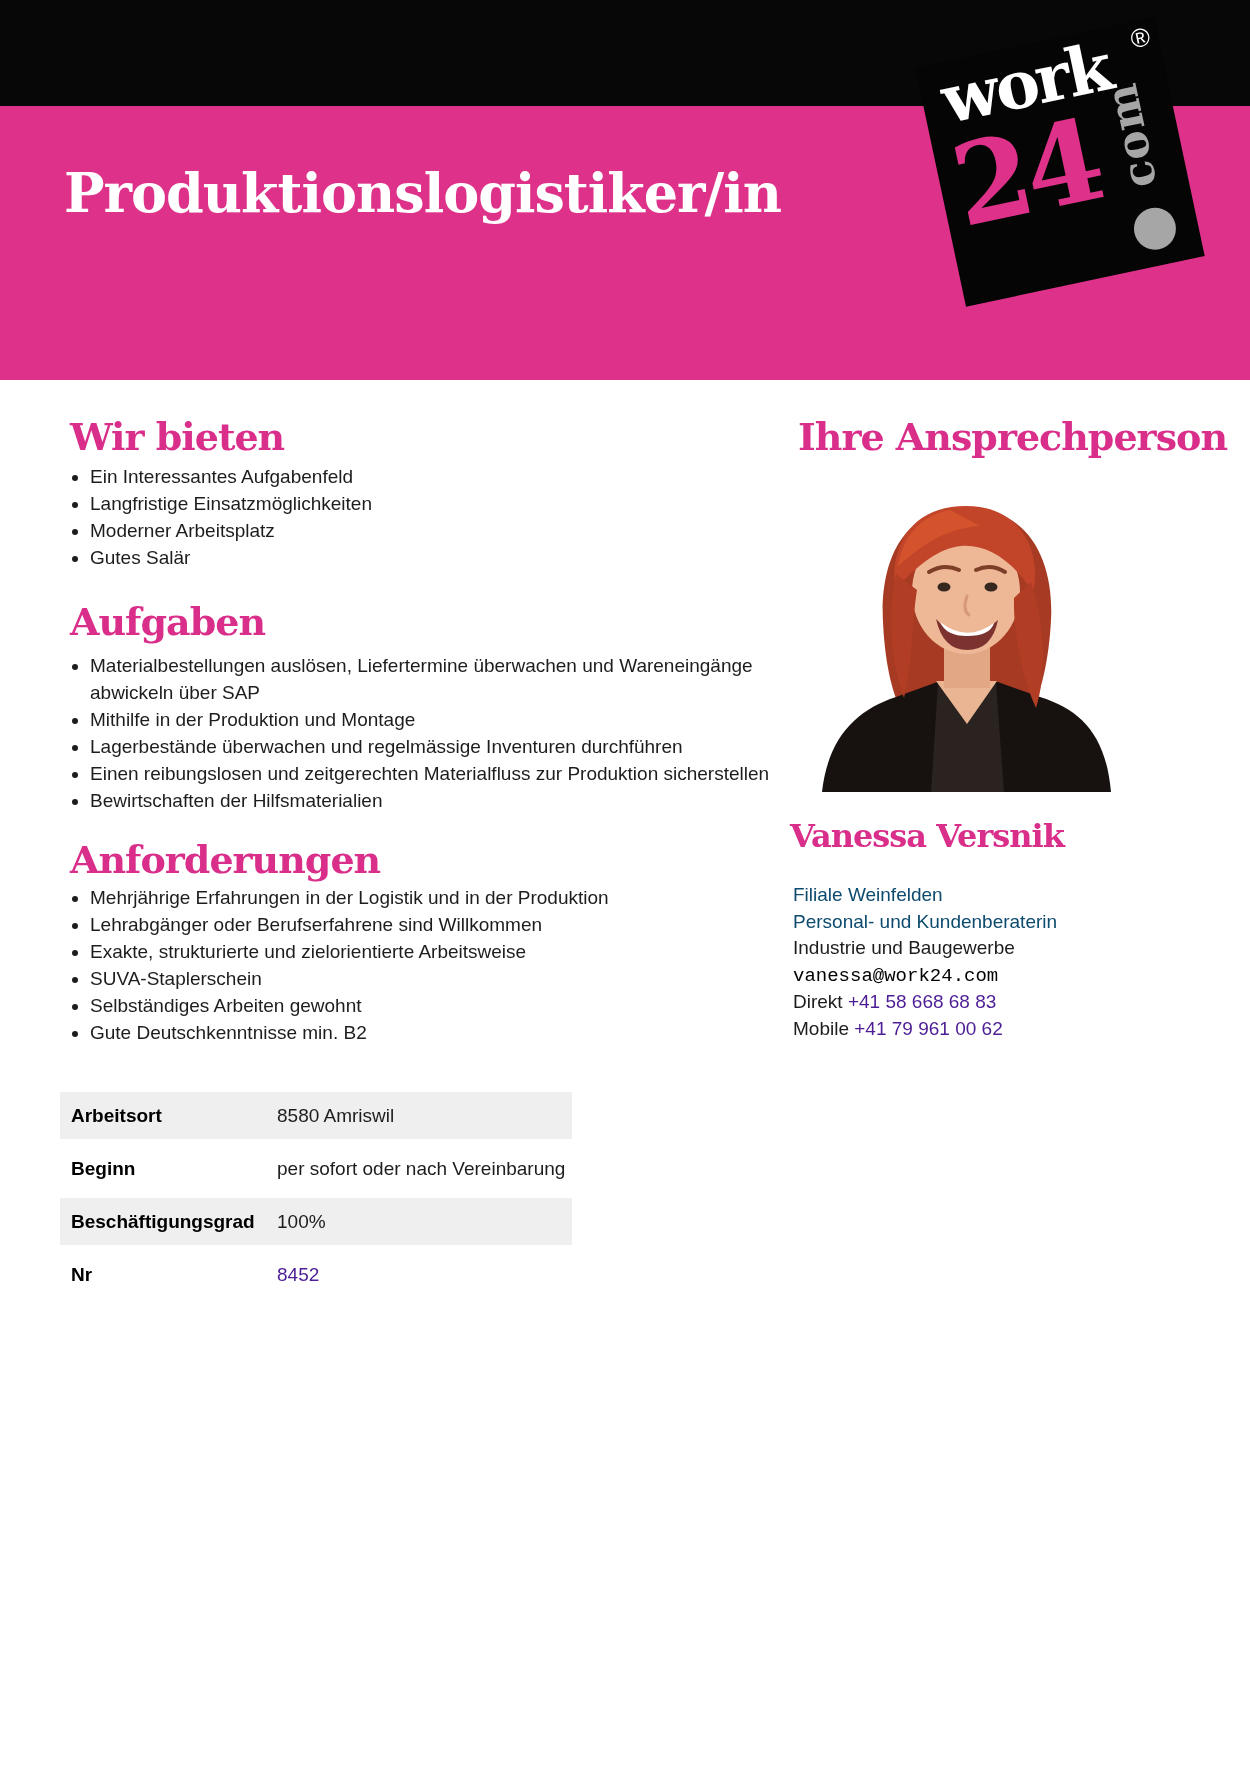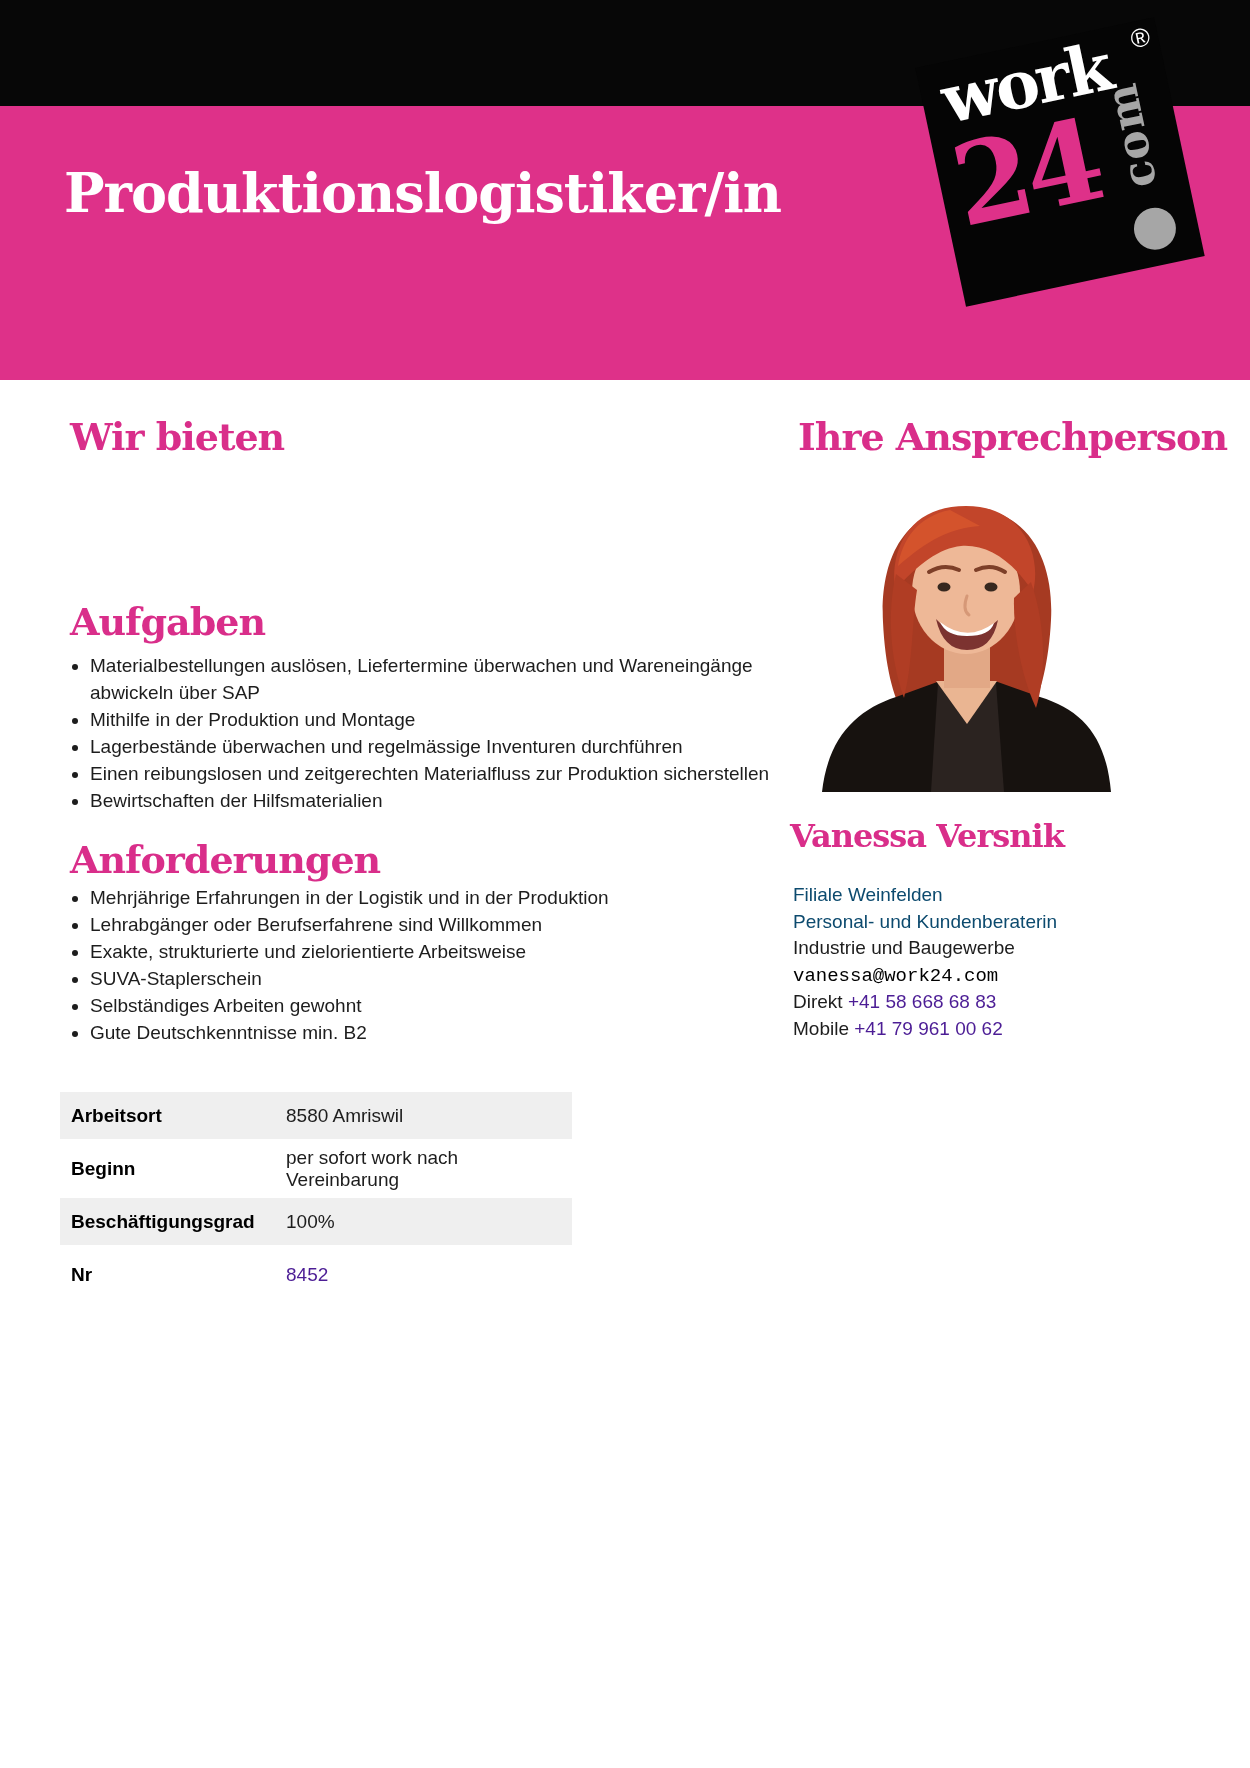--- a/index.html
+++ b/index.html
@@ -29,21 +29,21 @@
   .blist li{margin:0;padding:0;}
   #h-wir{left:62px;top:407px;}      #ul-wir{top:463px;}
   #h-auf{left:62px;top:592px;}      #ul-auf{top:652px;}
   #h-anf{left:62px;top:830px;}      #ul-anf{top:884px;}
 
   
   .details{position:absolute;left:60px;top:1092px;width:512px;}
   .drow{display:flex;align-items:center;height:47px;margin-bottom:6px;font-size:19px;}
   .drow.gray{background:#efefef;}
   .drow .dlabel{width:206px;padding-left:11px;font-weight:bold;color:#000;}
-  .drow .dvalue{flex:1;margin-left:9px;}
+  .drow .dvalue{flex:1;}
   .pink-text{color:#4c1d95;}
 
   
   #h-ihre{left:790px;top:407px;}
   .photo{position:absolute;left:800px;top:470px;width:333px;height:322px;background:#ffffff;}
   .contact-name{position:absolute;left:790px;top:818px;margin:0;font-size:32px;line-height:1.15;
                 color:#d92e8a;letter-spacing:-1px;white-space:nowrap;}
   .contact{position:absolute;left:793px;top:882px;font-size:19px;line-height:26.5px;}
   .contact .b{font-weight:normal;color:#0c4a6e;}
   .contact a{color:#000000;text-decoration:none;font-family:Liberation Mono, monospace;}
@@ -66,20 +66,26 @@
 
   <div class="logo">
     <span class="logo-work slab">work</span>
     <span class="logo-reg">®</span>
     <span class="logo-24 slab">24</span>
     <span class="logo-com slab">com</span>
     <span class="logo-dot"></span>
   </div>
 
   <h2 id="h-wir" class="h-sec slab">Wir bieten</h2>
+  <ul id="ul-wir" class="blist">
+    <li>Ein Interessantes Aufgabenfeld</li>
+    <li>Langfristige Einsatzmöglichkeiten</li>
+    <li>Moderner Arbeitsplatz</li>
+    <li>Gutes Salär</li>
+  </ul>
 
   <h2 id="h-auf" class="h-sec slab">Aufgaben</h2>
   <ul id="ul-auf" class="blist">
     <li>Materialbestellungen auslösen, Liefertermine überwachen und Wareneingänge abwickeln über SAP</li>
     <li>Mithilfe in der Produktion und Montage</li>
     <li>Lagerbestände überwachen und regelmässige Inventuren durchführen</li>
     <li>Einen reibungslosen und zeitgerechten Materialfluss zur Produktion sicherstellen</li>
     <li>Bewirtschaften der Hilfsmaterialien</li>
   </ul>
 
@@ -93,21 +99,21 @@
     <li>Gute Deutschkenntnisse min. B2</li>
   </ul>
 
   <div class="details">
     <div class="drow gray">
       <span class="dlabel">Arbeitsort</span>
       <span class="dvalue">8580 Amriswil</span>
     </div>
     <div class="drow">
       <span class="dlabel">Beginn</span>
-      <span class="dvalue">per sofort work nach Vereinbarung</span>
+      <span class="dvalue">per sofort oder nach Vereinbarung</span>
     </div>
     <div class="drow gray">
       <span class="dlabel">Beschäftigungsgrad</span>
       <span class="dvalue">100%</span>
     </div>
     <div class="drow">
       <span class="dlabel">Nr</span>
       <span class="dvalue pink-text">8452</span>
     </div>
   </div>

